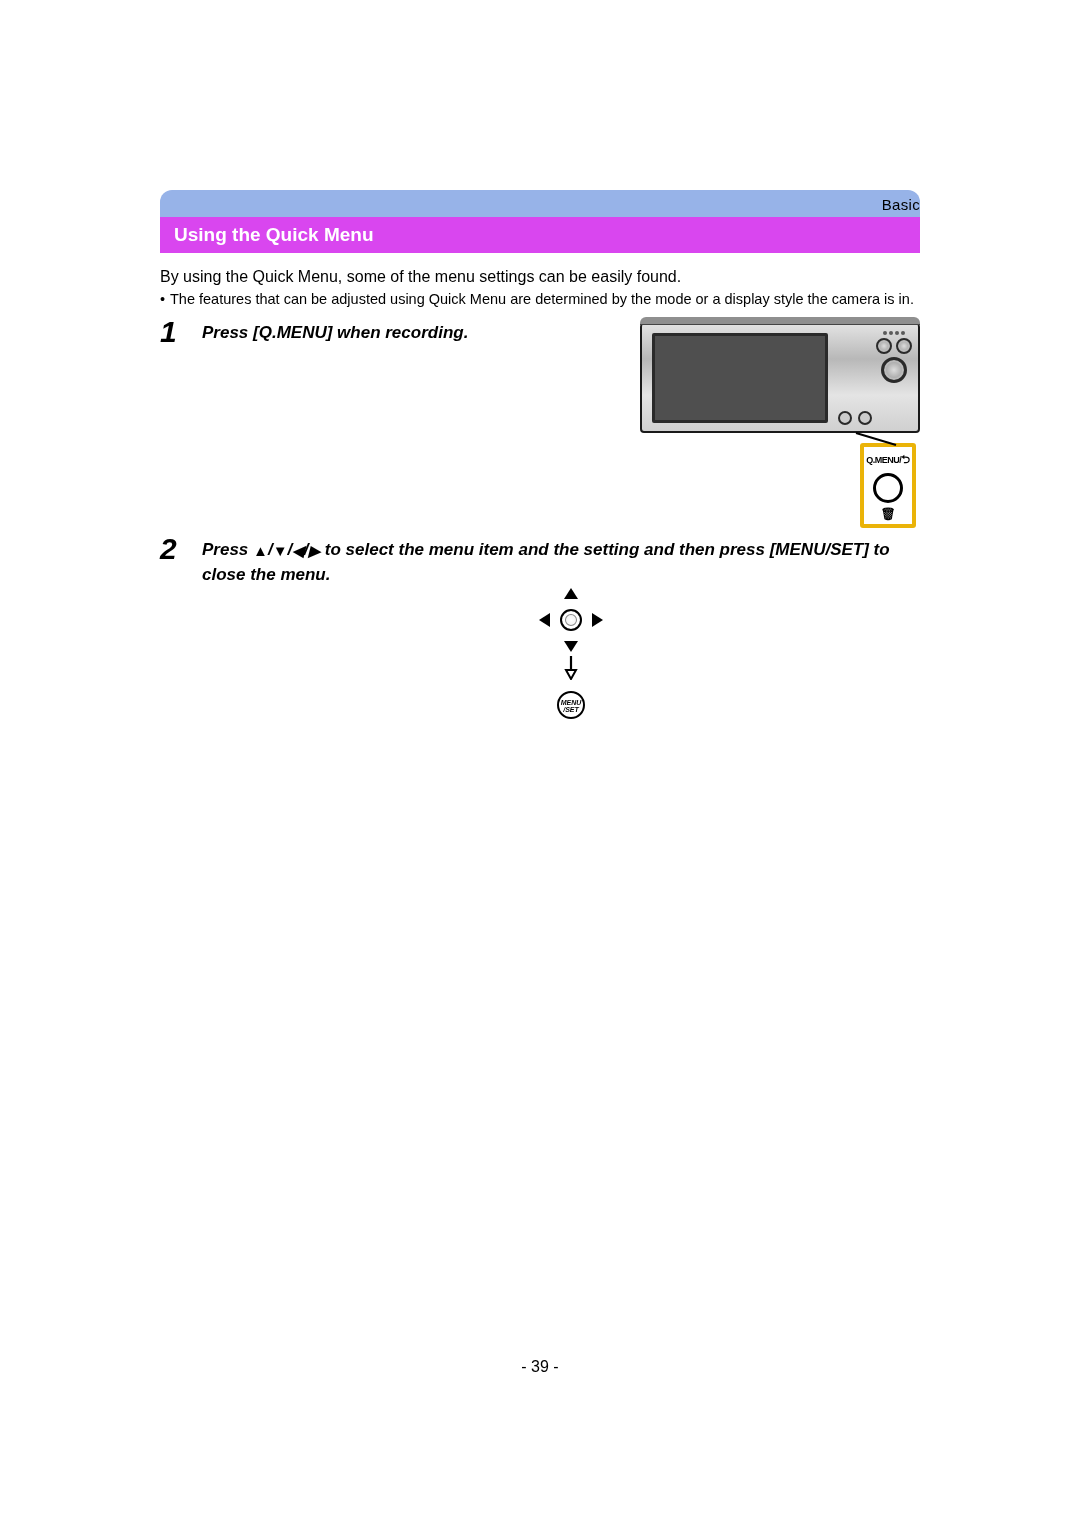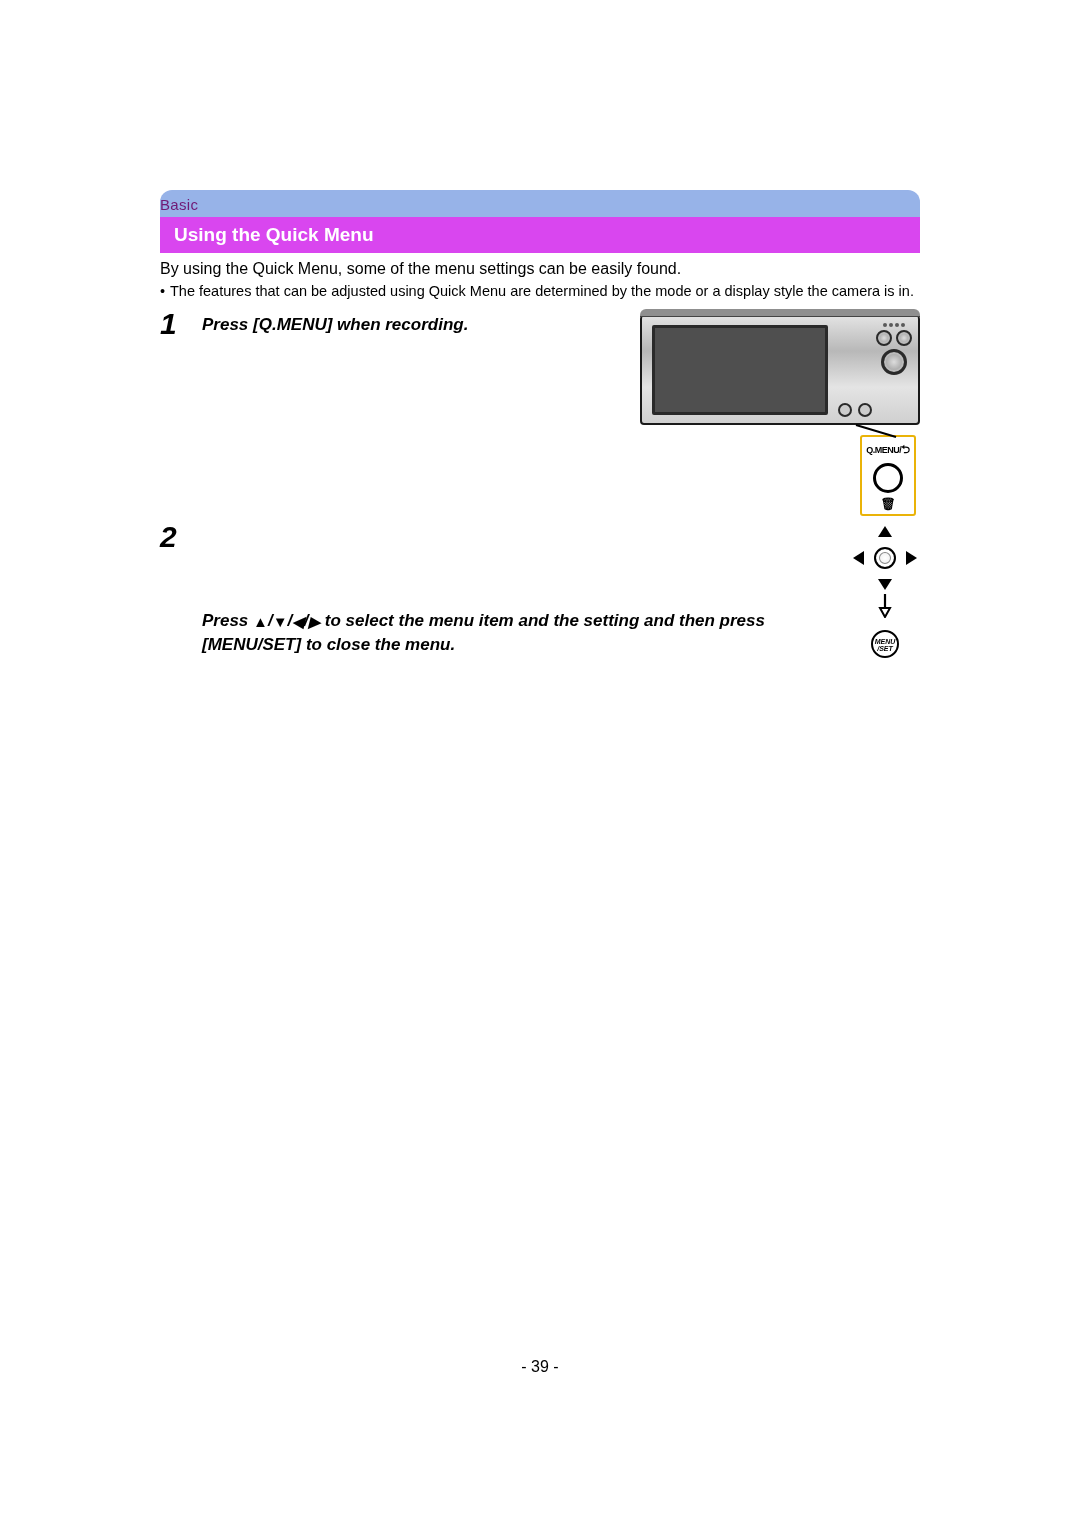--- a/index.html
+++ b/index.html
@@ -12,37 +12,37 @@
       color: #000;
     }
     .page {
       position: absolute;
       top: 190px;
       left: 160px;
       width: 760px;
     }
     .chapter-tab {
       background: #97b3e8;
-      color: #701a75;
+      color: #000000;
       font-size: 15px;
-      text-align: left;
+      text-align: right;
       padding: 6px 0 4px 0;
       border-radius: 12px 12px 0 0;
       letter-spacing: 0.3px;
     }
     .section-title {
       background: #d946ef;
       color: #fff;
       font-weight: bold;
       font-size: 19px;
       padding: 7px 14px;
     }
     .intro {
       font-size: 16px;
-      padding: 6px 0 2px 0;
+      padding: 14px 0 2px 0;
       line-height: 1.3;
     }
     .note {
       font-size: 14.5px;
       padding: 0 0 0 0;
       line-height: 1.35;
     }
     .bullet-row {
       display: flex;
     }
@@ -146,21 +146,21 @@
     .arrow-line {
       margin-top: -2px;
       height: 14px;
       position: relative;
     }
     .arrow-line svg { position: absolute; right: 18px; top: 0;}
     .callout {
       margin-left: 220px;
       margin-top: -2px;
       width: 56px;
-      border: 2px solid #eab308;
+      border: 4px solid #eab308;
       border-radius: 3px;
       padding: 4px 2px 3px 2px;
       text-align: center;
       font-size: 9px;
       font-weight: bold;
     }
     .callout .ring-lg {
       width: 30px; height: 30px;
       border: 3px solid #000;
       border-radius: 50%;
@@ -204,21 +204,22 @@
       margin: 0 auto;
       font-size: 7px;
       font-weight: bold;
       text-align: center;
       line-height: 1;
       padding-top: 6px;
     }
     .menuset .l2 { font-size: 7px;}
     .step2-row {
       display: flex;
-      align-items: flex-end;
+      align-items: center;
+      flex-direction: column;
     }
     .step2-text { flex: 1; }
     .step2-fig { width: 70px; flex-shrink: 0; margin-left: 20px; padding-top: 4px;}
   </style>
 </head>
 <body>
 
 <div class="page">
 
   <div class="chapter-tab">Basic</div>

